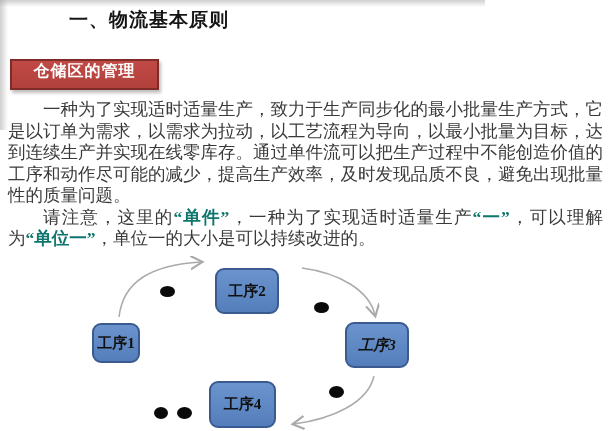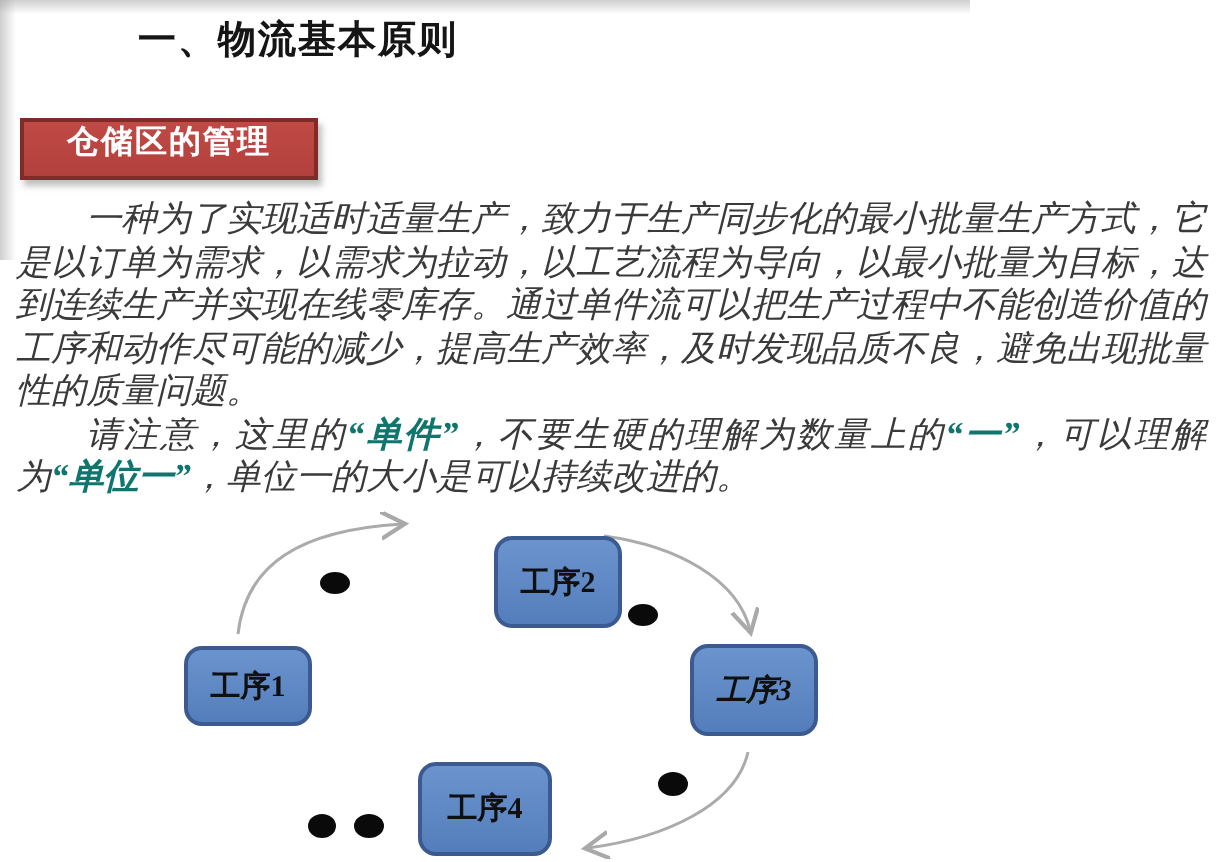--- a/index.html
+++ b/index.html
@@ -27,34 +27,34 @@
     box-shadow:2px 3px 3px rgba(130,130,130,.5);
     display:flex; align-items:flex-start; justify-content:center;
   }
   .banner-label { color:#ffffff; font-weight:bold; font-size:16px; letter-spacing:1px; }
   .body-text {
     position:absolute; left:8px; top:99px; width:595px;
     font-family:"Liberation Serif", serif;
     font-size:17.5px; line-height:21.5px; color:#3a3a3a;
     text-align:justify;
   }
-  .body-text p { text-indent:2em;font-style:italic; }
+  .body-text p { text-indent:2em; }
   .red { color:#0f766e; font-weight:bold; }
   .diagram { position:absolute; left:0; top:255px; width:609px; height:176px; }
   .arrows { position:absolute; left:0; top:0; width:609px; height:176px; }
   .proc-box {
     position:absolute;
     background:linear-gradient(#6b94ce,#547ebb);
     border:2px solid #3a5a90; border-radius:9px;
     display:flex; align-items:center; justify-content:center;
     color:#101010; font-weight:bold; font-size:15px;
     font-family:"Liberation Serif", serif;
   }
-  .proc-1 { left:92px;  top:68px;  width:64px; height:40px; }
-  .proc-2 { left:215px; top:13px;  width:64px; height:46px;margin-left:32px; }
+  .proc-1 { left:92px;  top:68px;  width:48px; height:40px; }
+  .proc-2 { left:215px; top:13px;  width:64px; height:46px; }
   .proc-3 { left:345px; top:67px;  width:64px; height:46px;font-style:italic; }
   .proc-4 { left:209px; top:126px; width:67px; height:47px; }
   .dot { position:absolute; background:#0a0a0a; border-radius:50%; }
   .dot-1 { left:160px; top:31px;  width:15px; height:11px; }
   .dot-2 { left:314px; top:47px;  width:15px; height:11px; }
   .dot-3 { left:329px; top:131px; width:15px; height:12px; }
   .dot-4 { left:154px; top:152px; width:14px; height:12px; }
   .dot-5 { left:177px; top:152px; width:15px; height:12px; }
 </style>
 </head>
@@ -64,21 +64,21 @@
 <div class="edge-left"></div>
 
 <h1 class="page-title">一、物流基本原则</h1>
 
 <div class="banner">
   <span class="banner-label">仓储区的管理</span>
 </div>
 
 <div class="body-text" id="paragraphs">
     <p><span>一种为了实现适时适量生产，致力于生产同步化的最小批量生产方式，它是以订单为需求，以需求为拉动，以工艺流程为导向，以最小批量为目标，达到连续生产并实现在线零库存。通过单件流可以把生产过程中不能创造价值的工序和动作尽可能的减少，提高生产效率，及时发现品质不良，避免出现批量性的质量问题。</span></p>
-    <p><span>请注意，这里的</span><span class="red">“单件”</span><span>，不要生硬的理解为数量上的</span><span class="red">“一”</span><span>，可以理解为</span><span class="red">“单位一”</span><span>，单位一的大小是可以持续改进的。</span></p>
+    <p><span>请注意，这里的</span><span class="red">“单件”</span><span>，一种为了实现适时适量生产</span><span class="red">“一”</span><span>，可以理解为</span><span class="red">“单位一”</span><span>，单位一的大小是可以持续改进的。</span></p>
   </div>
 
 <div class="diagram">
   <svg class="arrows" viewBox="0 0 609 176" xmlns="http://www.w3.org/2000/svg">
     <defs>
       <marker id="ah" markerWidth="12" markerHeight="12" refX="7" refY="4.5" orient="auto">
         <path d="M0,0 L8,4.5 L0,9" fill="none" stroke="#a9a9a9" stroke-width="1.4"></path>
       </marker>
     </defs>
     <path d="M119,62 C123,27 150,10 201,7" fill="none" stroke="#ababab" stroke-width="1.5" marker-end="url(#ah)"></path>

